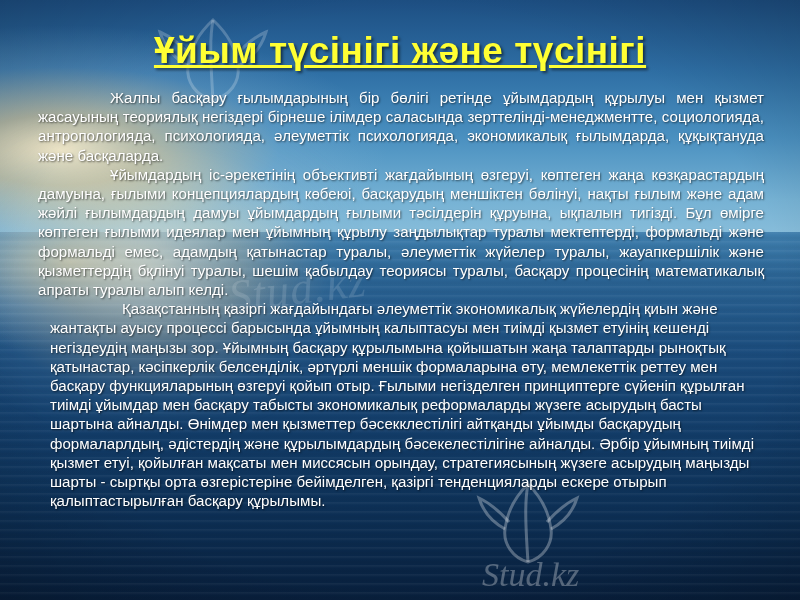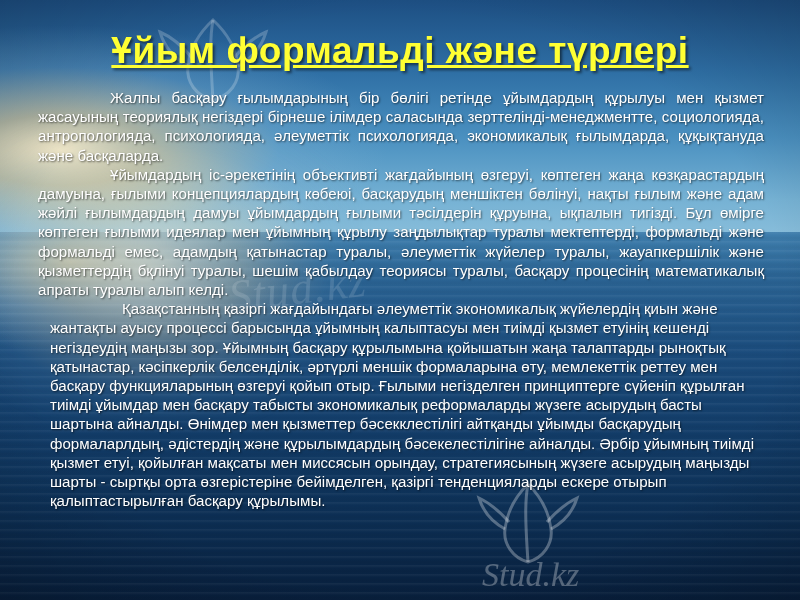--- a/index.html
+++ b/index.html
@@ -164,21 +164,21 @@
         <path d="M60 14 C48 26 39 42 37 59 C35 74 45 88 60 92 C75 88 85 74 83 59 C81 42 72 26 60 14 Z"></path>
         <path d="M60 14 C57 30 57 48 60 92"></path>
         <path d="M37 59 C24 52 15 41 11 28 C24 34 33 43 41 52"></path>
         <path d="M83 59 C96 52 105 41 109 28 C96 34 87 43 79 52"></path>
       </g>
     </svg>
   </div>
 
   <div class="wm wm-bottom-text">Stud.kz</div>
 
-  <div class="title">Ұйым формальді және түрлері</div>
+  <div class="title">Ұйым түсінігі және түсінігі</div>
 
   <div class="body">
     <p>Жалпы басқару ғылымдарының бір бөлігі ретінде ұйымдардың құрылуы мен қызмет жасауының теориялық негіздері бірнеше ілімдер саласында зерттелінді-менеджментте, социологияда, антропологияда, психологияда, әлеуметтік психологияда, экономикалық ғылымдарда, құқықтануда және басқаларда.</p>
     <p>Ұйымдардың іс-әрекетінің объективті жағдайының өзгеруі, көптеген жаңа көзқарастардың дамуына, ғылыми концепциялардың көбеюі, басқарудың меншіктен бөлінуі, нақты ғылым және адам жәйлі ғылымдардың дамуы ұйымдардың ғылыми тәсілдерін құруына, ықпалын тигізді. Бұл өмірге көптеген ғылыми идеялар мен ұйымның құрылу заңдылықтар туралы мектептерді, формальді және формальді емес, адамдың қатынастар туралы, әлеуметтік жүйелер туралы, жауапкершілік және қызметтердің бқлінуі туралы, шешім қабылдау теориясы туралы, басқару процесінің математикалық апраты туралы алып келді.</p>
     <p>Қазақстанның қазіргі жағдайындағы әлеуметтік экономикалық жүйелердің қиын және жантақты ауысу процессі барысында ұйымның калыптасуы мен тиімді қызмет етуінің кешенді негіздеудің маңызы зор. Ұйымның басқару құрылымына қойышатын жаңа талаптарды рыноқтық қатынастар, кәсіпкерлік белсенділік, әртүрлі меншік формаларына өту, мемлекеттік реттеу мен басқару функцияларының өзгеруі қойып отыр. Ғылыми негізделген принциптерге сүйеніп құрылған тиімді ұйымдар мен басқару табысты экономикалық реформаларды жүзеге асырудың басты шартына айналды. Өнімдер мен қызметтер бәсекклестілігі айтқанды ұйымды басқарудың формаларлдың, әдістердің және құрылымдардың бәсекелестілігіне айналды. Әрбір ұйымның тиімді қызмет етуі, қойылған мақсаты мен миссясын орындау, стратегиясының жүзеге асырудың маңызды шарты - сыртқы орта өзгерістеріне бейімделген, қазіргі тенденцияларды ескере отырып қалыптастырылған басқару құрылымы.</p>
   </div>
 
 </div>
 
 </body></html>

